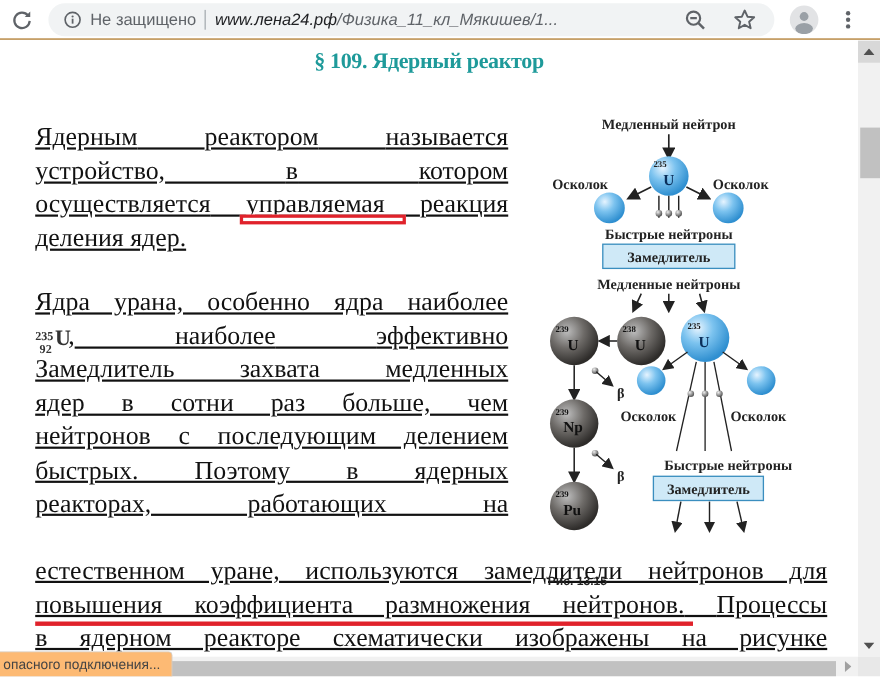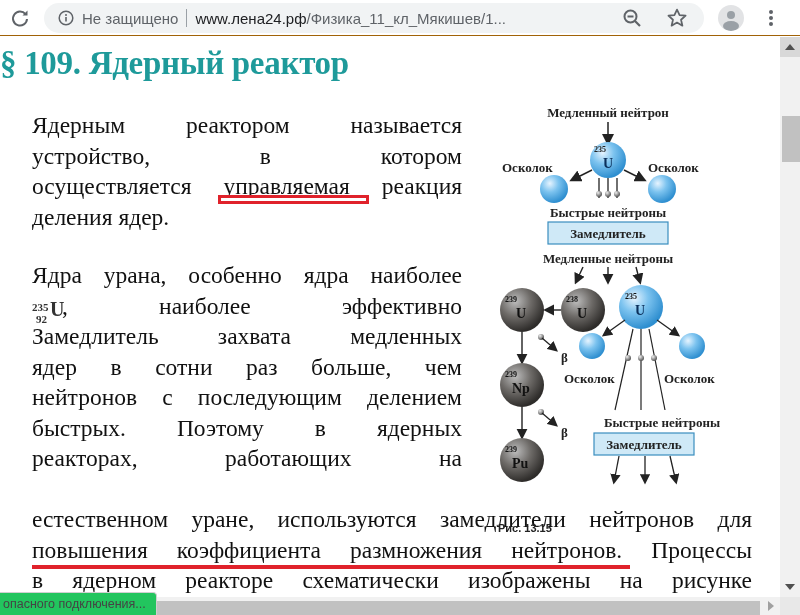--- a/index.html
+++ b/index.html
@@ -6,33 +6,33 @@
   html, body { width: 800px; height: 615px; overflow: hidden; background: #fff; }
   body { position: relative; font-family: "Liberation Serif", serif; }
 
   
   .toolbar { position: absolute; left: 0; top: 0; width: 800px; height: 36px; background: #fff; border-bottom: 1px solid #a16207; }
   .reload { position: absolute; left: 8px; top: 6px; width: 24px; height: 24px; display: flex; align-items: center; justify-content: center; }
   .omnibox-full { position: absolute; left: 44px; top: 3px; width: 660px; height: 30px; border-radius: 15px; background: #f1f3f4; display: flex; align-items: center; }
   .info-icon { margin-left: 14px; width: 16px; height: 16px; display: flex; align-items: center; justify-content: center; }
   .not-secure { margin-left: 8px; font-family: "Liberation Sans", sans-serif; font-size: 15px; color: #5f6368; }
   .sep { margin: 0 8px; width: 1px; height: 18px; background: #9aa0a6; }
-  .url { font-family: "Liberation Sans", sans-serif; font-size: 15px; color: #202124; white-space: nowrap; }
+  .url { font-family: "Liberation Sans", sans-serif; font-size: 15px; color: #202124; white-space: nowrap; font-style: italic; }
   .url .rest { color: #5f6368; }
   .zoom-icon { position: absolute; left: 622px; top: 8px; width: 20px; height: 20px; }
   .star-icon { position: absolute; left: 666px; top: 7px; width: 22px; height: 22px; }
   .avatar { position: absolute; left: 718px; top: 5px; width: 26px; height: 26px; border-radius: 50%; background: #e2e3e5; overflow: hidden; }
   .menu-icon { position: absolute; left: 766px; top: 8px; width: 10px; height: 20px; display: flex; flex-direction: column; align-items: center; justify-content: space-between; padding: 2px 0; }
   .menu-icon span { width: 4px; height: 4px; border-radius: 50%; background: #5f6368; }
 
   
   .content { position: absolute; left: 0; top: 37px; width: 780px; height: 560px; overflow: hidden; background: #fff; }
-  .title { position: absolute; left: 0; top: 8px; width: 780px; font-family: "Liberation Serif", serif; font-weight: bold; font-size: 33px; color: #1e9a9a; letter-spacing: -0.3px; }
-
-  .para { position: absolute; font-size: 23.5px; line-height: 30.5px; color: #111; text-align: justify; text-align-last: justify; }
+  .title { position: absolute; left: 0; top: 8px; width: 780px; text-align: center; font-family: "Liberation Serif", serif; font-weight: bold; font-size: 20px; color: #1e9a9a; letter-spacing: -0.3px; }
+
+  .para { position: absolute; font-size: 23.5px; line-height: 30.5px; color: #111; text-align: justify; text-align-last: justify; text-decoration: underline; }
   .line { display: block; white-space: nowrap; text-align-last: justify; text-align: justify; width: 100%; }
   .line.left { text-align-last: left; }
 
   .p1 { left: 32px; top: 73px; width: 430px; }
   .p2 { left: 32px; top: 223px; width: 430px; }
   .p3 { left: 32px; top: 467px; width: 720px; }
 
   .ul-box { position: absolute; left: 218px; top: 195px; width: 151px; height: 9px; border: 3px solid #e0222b; background: #fff; }
   .ul-red { position: absolute; left: 32px; top: 566px; width: 598px; height: 4px; background: #e0222b; }
 
@@ -47,21 +47,21 @@
   
   .vscroll { position: absolute; left: 780px; top: 37px; width: 20px; height: 560px; background: #f1f1f1; }
   .vs-up { position: absolute; left: 0; top: 0; width: 20px; height: 20px; background: #d8d8d8; display: flex; align-items: center; justify-content: center; }
   .vs-thumb { position: absolute; left: 2px; top: 79px; width: 18px; height: 46px; background: #c1c1c1; }
   .vs-down { position: absolute; left: 0; bottom: 0; width: 20px; height: 20px; display: flex; align-items: center; justify-content: center; }
   .hscroll { position: absolute; left: 0; top: 597px; width: 780px; height: 18px; background: #f1f1f1; }
   .hs-thumb { position: absolute; left: 0; top: 4px; width: 760px; height: 14px; background: #c1c1c1; }
   .hs-right { position: absolute; left: 762px; top: 0; width: 18px; height: 18px; display: flex; align-items: center; justify-content: center; }
   .corner { position: absolute; left: 780px; top: 597px; width: 20px; height: 18px; background: #e8e8e8; }
 
-  .status { position: absolute; left: 0; top: 592px; height: 23px; padding: 0 10px 0 3px; background: #22c55e; border: 1px solid #d0d0d0; border-left: none; border-bottom: none; border-radius: 0 4px 0 0; font-family: "Liberation Sans", sans-serif; font-size: 12.5px; color: #444; line-height: 22px; white-space: nowrap; }
+  .status { position: absolute; left: 0; top: 592px; height: 23px; padding: 0 10px 0 3px; background: #fdba74; border: 1px solid #d0d0d0; border-left: none; border-bottom: none; border-radius: 0 4px 0 0; font-family: "Liberation Sans", sans-serif; font-size: 12.5px; color: #444; line-height: 22px; white-space: nowrap; }
 </style>
 </head>
 <body>
 
 <div class="toolbar">
   <div class="reload">
     <svg width="20" height="20" viewBox="0 0 20 20">
         <path d="M15.5 6.2A7 7 0 1 0 17 11" fill="none" stroke="#5f6368" stroke-width="2"></path>
         <path d="M17.5 2.5v5h-5z" fill="#5f6368"></path>
       </svg>

